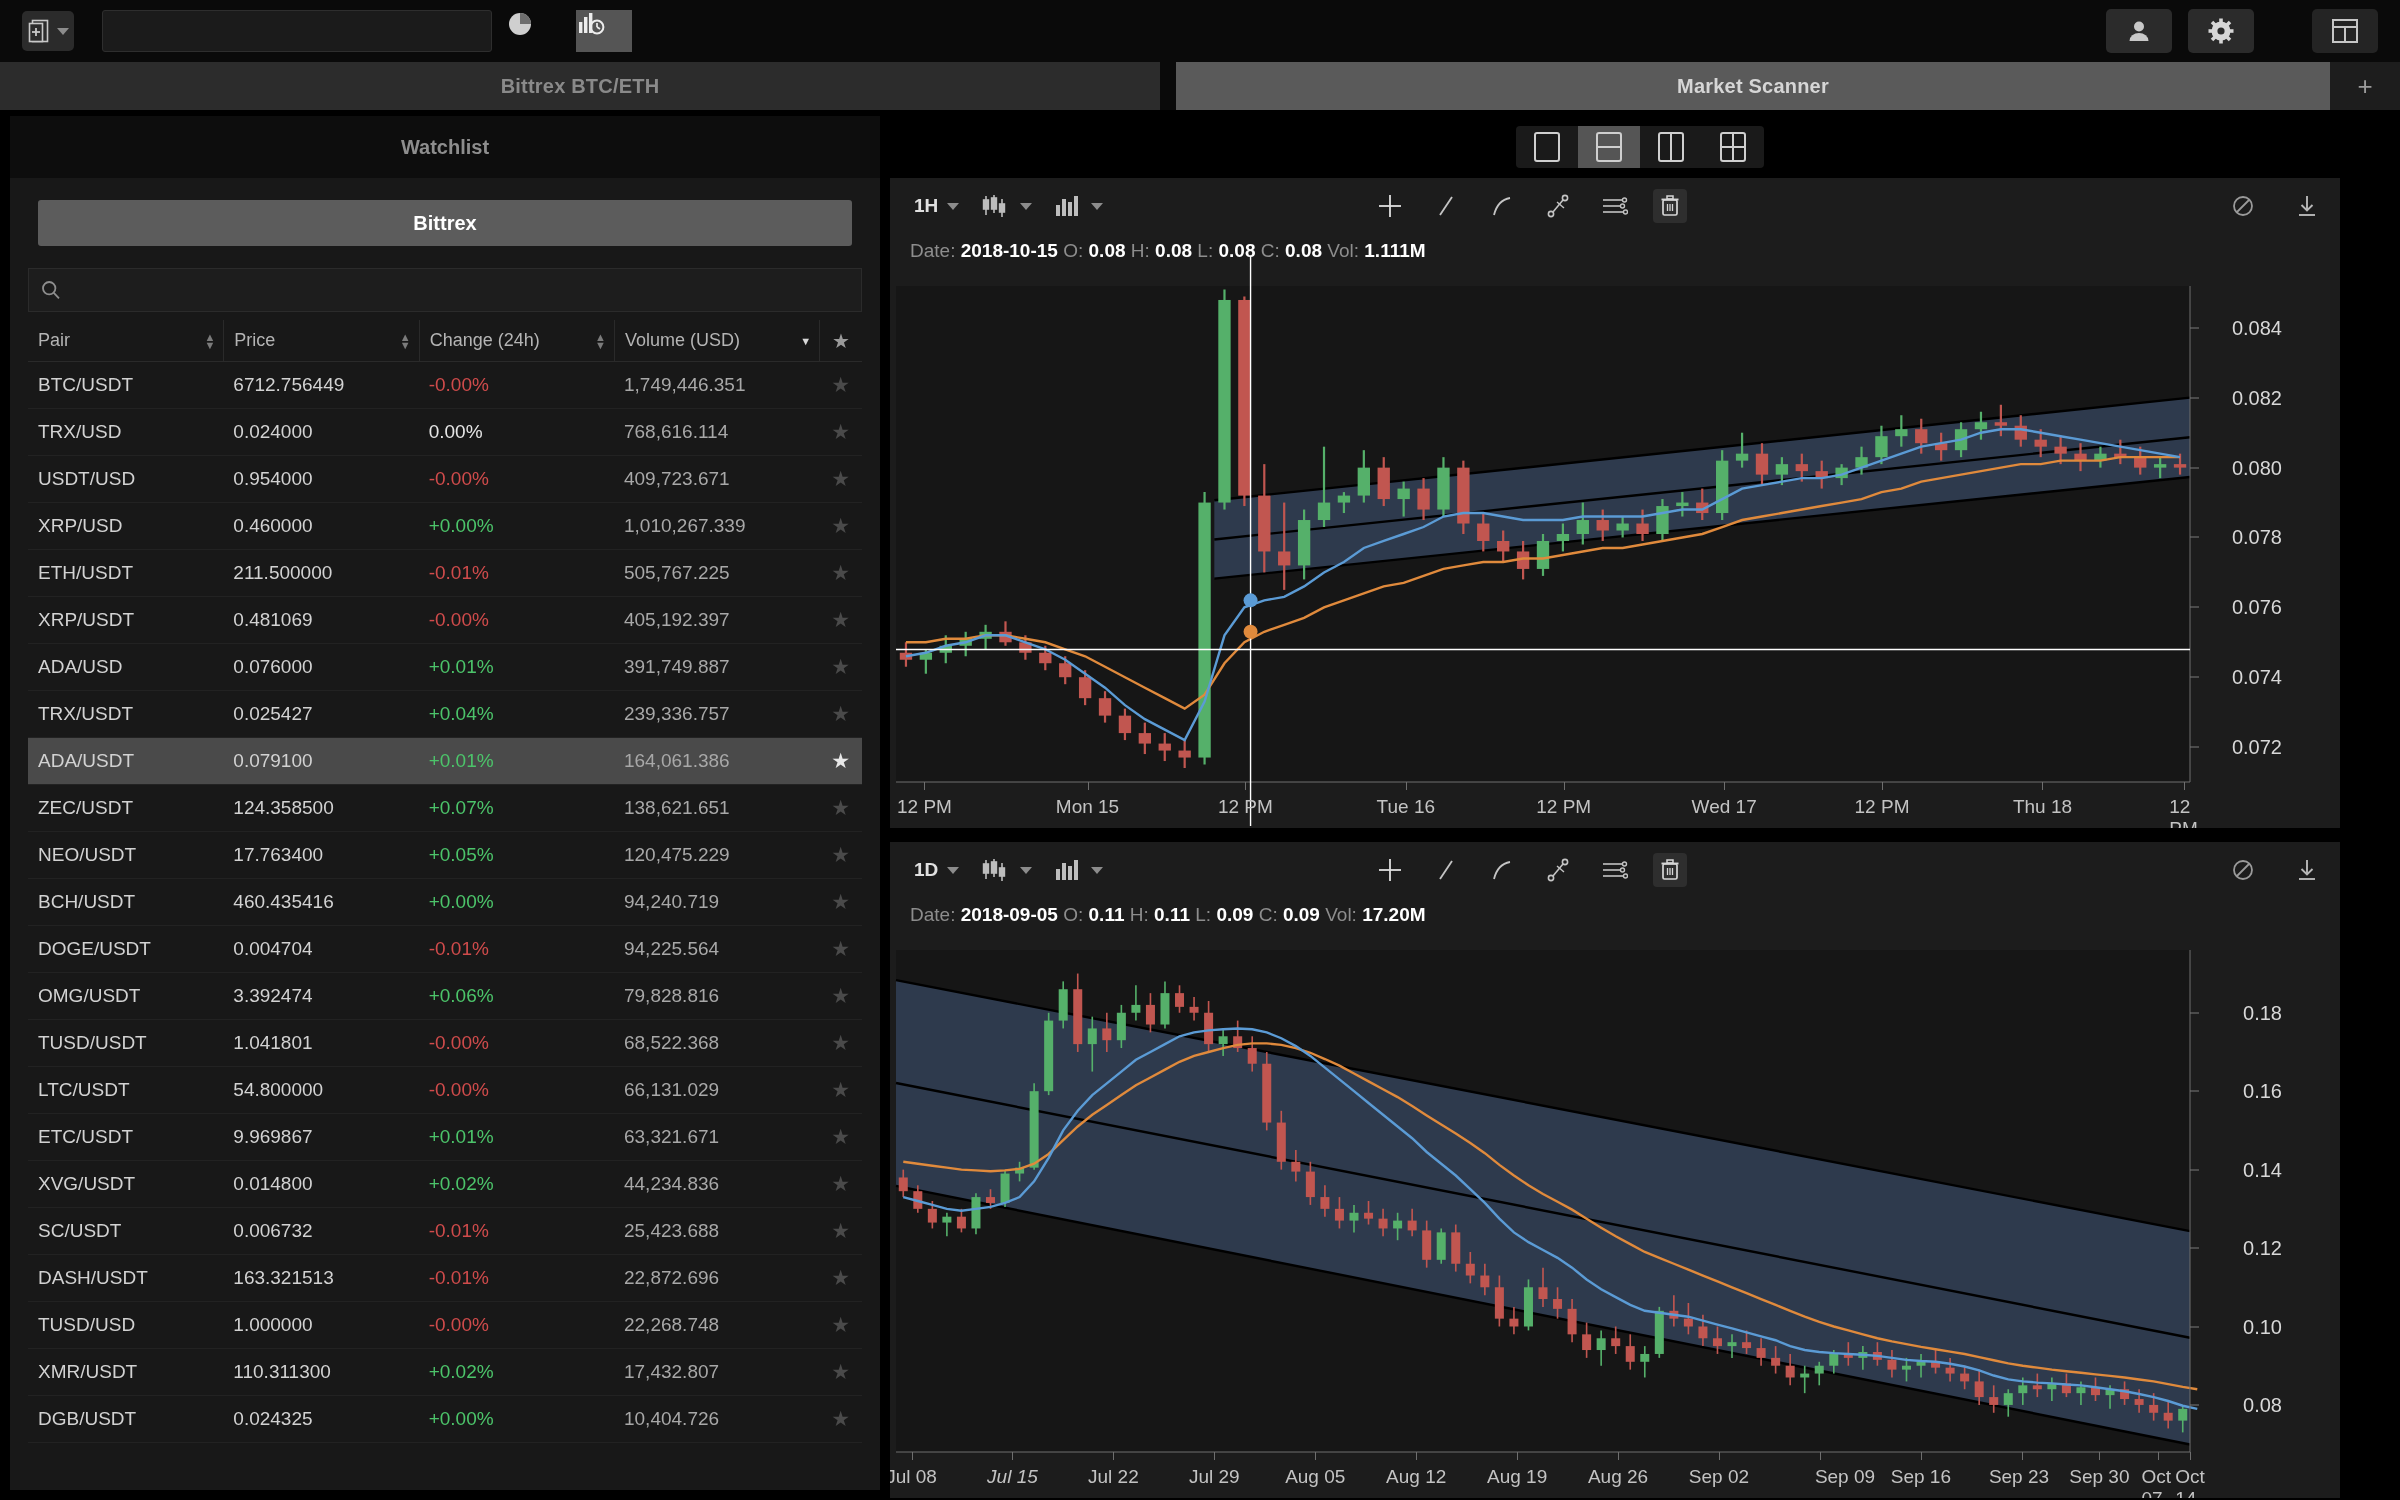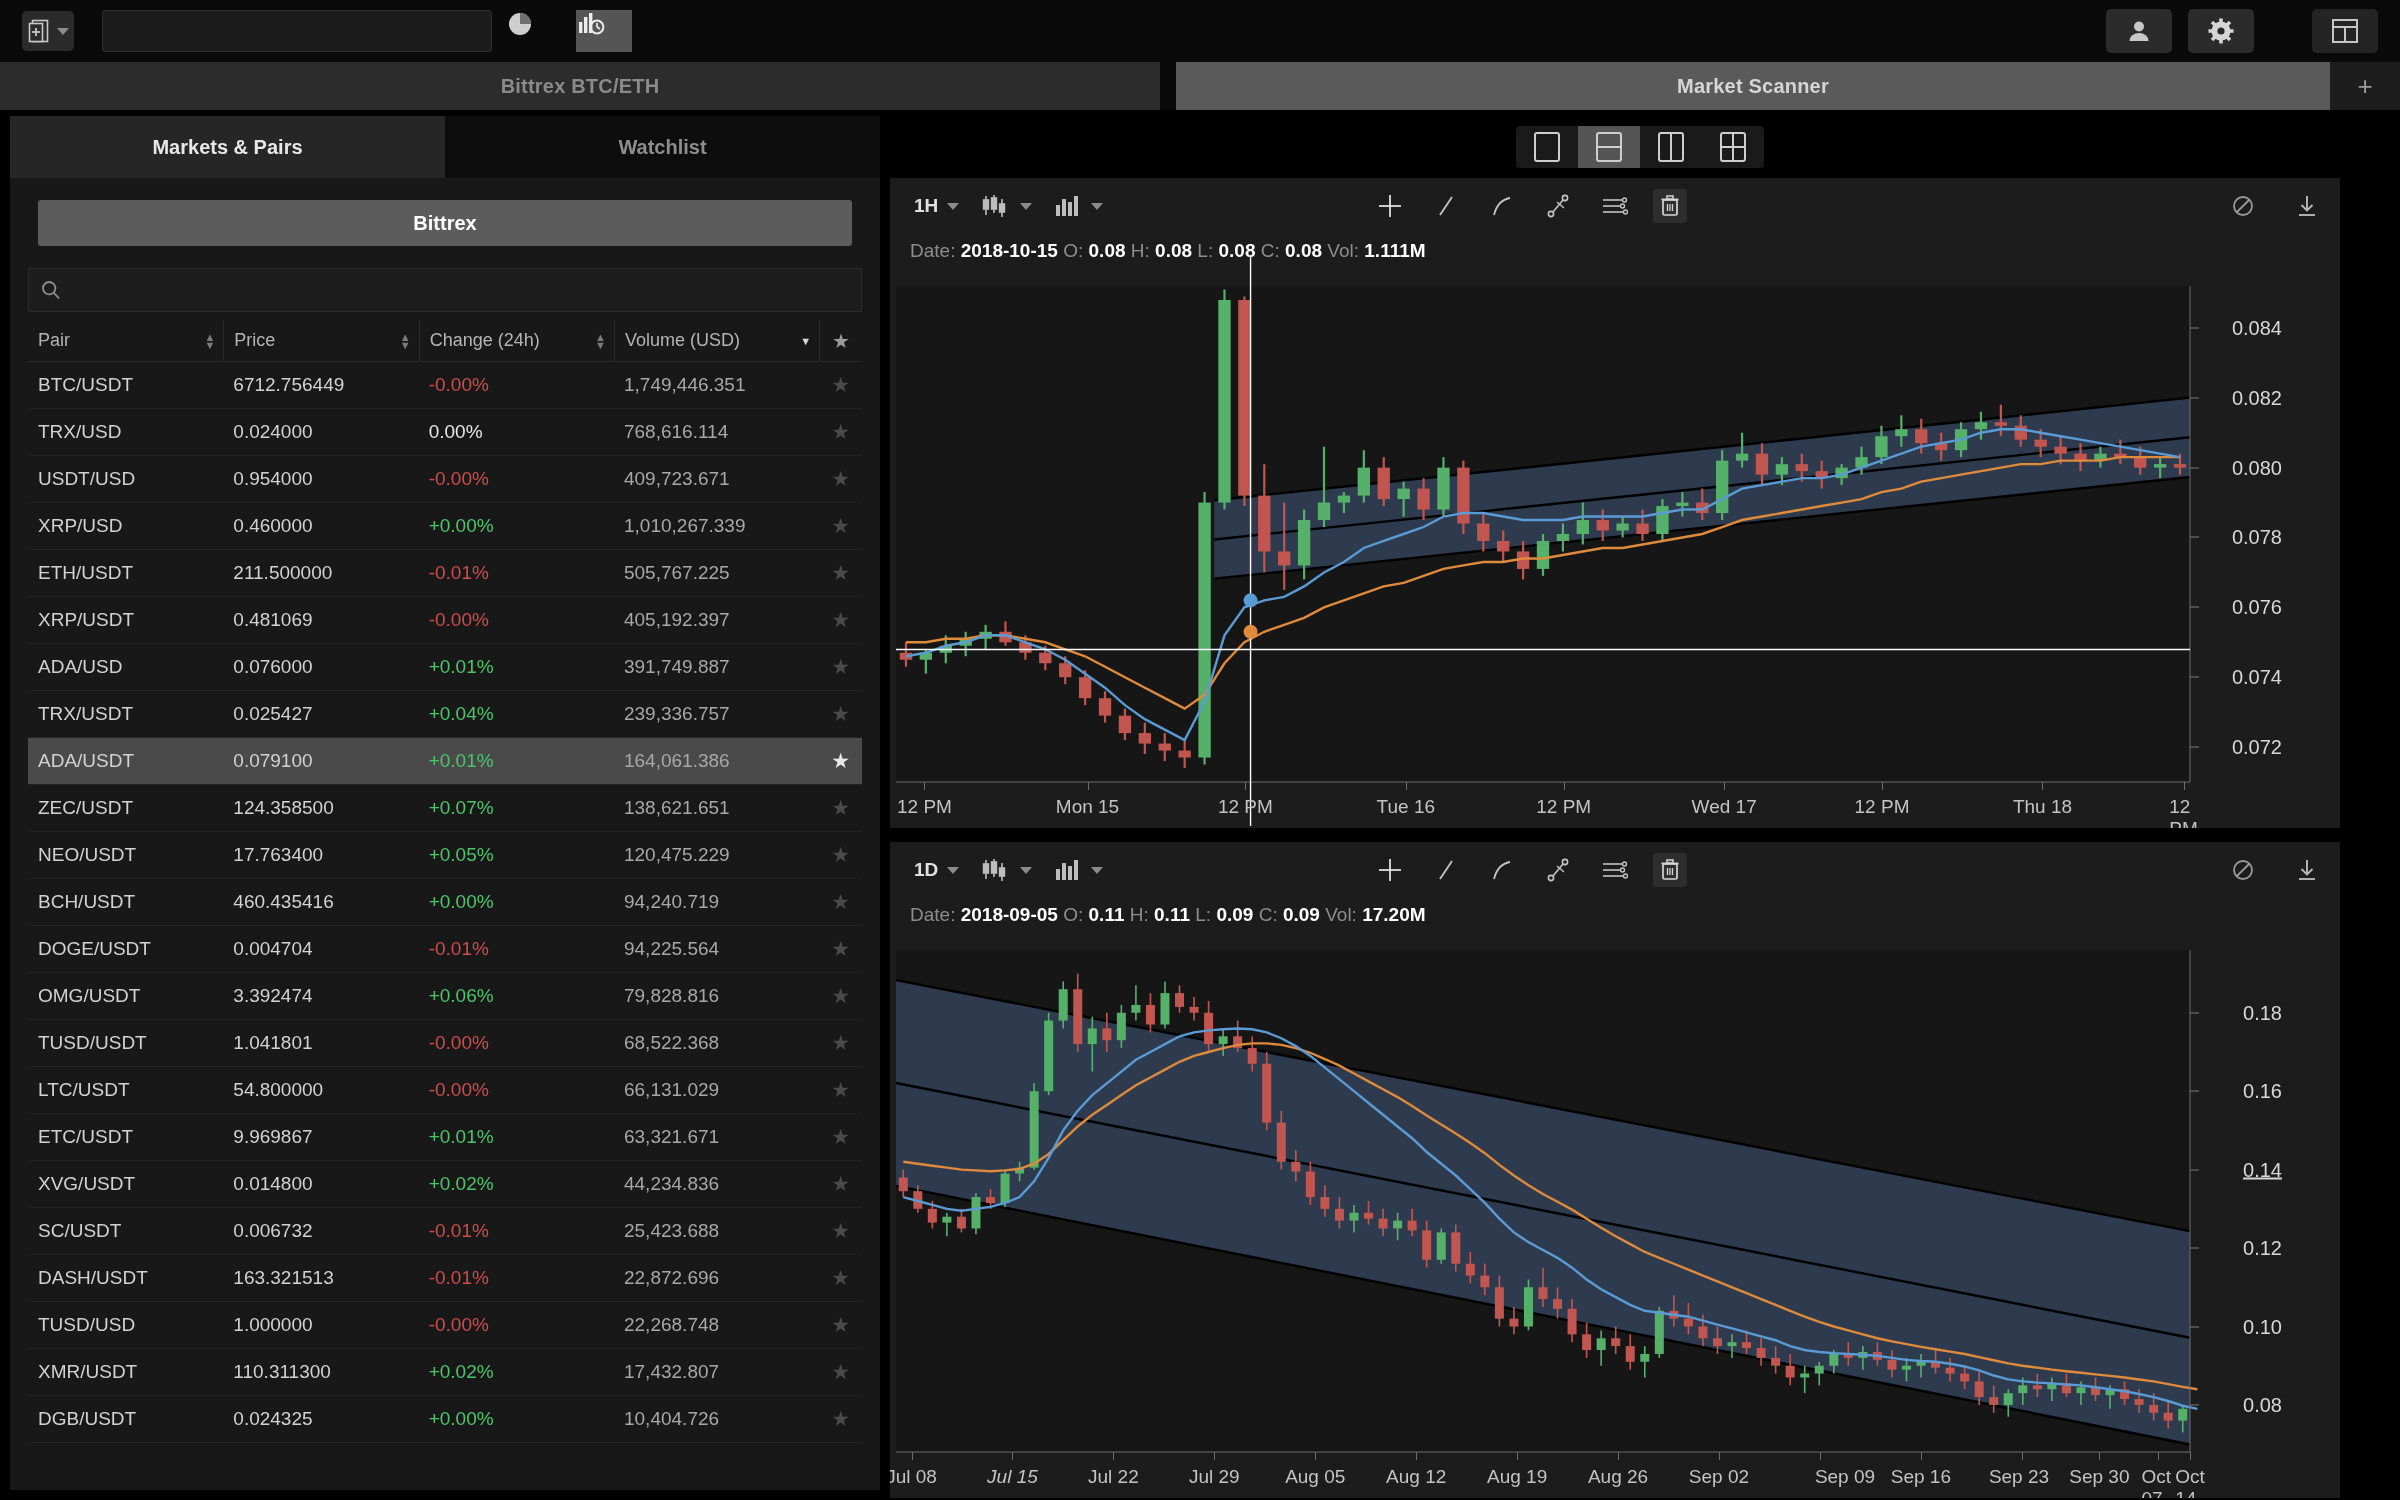--- a/index.html
+++ b/index.html
@@ -215,21 +215,20 @@
   </div>
 
   <div class="tabbar">
     <div class="wtab inactive">Bittrex BTC/ETH</div>
     <div class="wtab active">Market Scanner</div>
     <div class="tab-add">+</div>
   </div>
 
   <div class="left">
     <div class="ltabs">
-      <div class="ltab active">Markets &amp; Pairs</div>
       <div class="ltab">Watchlist</div>
     </div>
 
     <div class="exch-btn">Bittrex</div>
 
     <div class="search-row">
       <svg width="20" height="20" viewBox="0 0 20 20">
         <circle cx="8.2" cy="8.2" r="6.2" fill="none" stroke="#8e8e8e" stroke-width="1.8"></circle>
         <line x1="12.8" y1="12.8" x2="18" y2="18.4" stroke="#8e8e8e" stroke-width="1.8"></line>
       </svg>
@@ -1042,21 +1041,21 @@
             <polyline points="13.269662921348313,263.7812500000001 27.808988764044944,265.7421875000001 42.348314606741575,267.7031250000001 56.8876404494382,269.6640625 71.42696629213484,271.625 85.96629213483146,272.40937499999995 100.50561797752809,273.19375 115.04494382022472,272.40937499999995 129.58426966292134,270.84062500000005 144.12359550561797,265.7421875000001 158.6629213483146,255.93750000000006 173.20224719101122,242.21093750000006 187.74157303370785,228.48437500000006 202.28089887640448,216.71875000000003 216.8202247191011,206.91406250000003 231.35955056179773,197.10937500000003 245.8988764044944,187.3046875 260.43820224719104,179.4609375 274.97752808988764,171.6171875 289.51685393258424,163.7734375 304.0561797752809,157.890625 318.5955056179775,153.96875 333.13483146067415,150.04687499999997 347.67415730337075,146.909375 362.2134831460674,145.34062500000005 376.75280898876406,145.34062500000005 391.29213483146066,146.909375 405.8314606741573,150.04687499999997 420.3707865168539,154.753125 434.91011235955057,161.02812500000007 449.44943820224717,167.6953125 463.9887640449438,175.5390625 478.5280898876404,183.3828125 493.0674157303371,191.2265625 507.6067415730337,199.07031250000003 522.1460674157303,208.09062500000002 536.685393258427,217.50312500000007 551.2247191011236,226.52343750000006 565.7640449438202,235.54375000000002 580.3033707865168,244.95624999999998 594.8426966292135,255.15312500000005 609.3820224719101,266.91875000000005 623.9213483146067,277.5078125 638.4606741573034,287.3125 653,295.940625 667.5393258426966,303.784375 682.0786516853932,311.628125 696.6179775280899,320.6484375 711.1573033707865,329.66875 725.6966292134831,338.29687500000006 740.2359550561797,346.14062500000006 754.7752808988764,353.98437500000006 769.314606741573,359.86718750000006 783.8539325842696,365.75 798.3932584269662,371.6328125 812.9325842696629,377.515625 827.4719101123595,383.3984375 842.0112359550561,389.28125 856.5505617977528,395.1640625 871.0898876404494,401.04687500000006 885.629213483146,406.92968750000006 900.1685393258426,412.81250000000006 914.7078651685393,418.69531250000006 929.2471910112359,423.79375000000005 943.7865168539325,428.5 958.3258426966291,432.421875 972.8651685393259,436.34375 987.4044943820224,440.265625 1001.943820224719,443.40312500000005 1016.4831460674156,446.1484375 1031.0224719101122,448.89375000000007 1045.5617977528088,451.246875 1060.1011235955057,453.6 1074.6404494382023,455.953125 1089.1797752808989,459.090625 1103.7191011235955,462.22812500000003 1118.258426966292,465.365625 1132.7977528089887,467.71875000000006 1147.3370786516853,469.67968750000006 1161.876404494382,471.64062500000006 1176.4157303370787,473.209375 1190.9550561797753,474.77812500000005 1205.4943820224719,476.346875 1220.0337078651685,477.915625 1234.573033707865,479.48437500000006 1249.1123595505617,481.44531250000006 1263.6516853932583,483.40625000000006 1278.191011235955,486.1515625 1292.7303370786517,488.896875 1307.2696629213483,491.25" fill="none" stroke="#e08a3c" stroke-width="2.4"></polyline>
             <polyline points="13.269662921348313,299.078125 27.808988764044944,303 42.348314606741575,306.921875 56.8876404494382,310.84375 71.42696629213484,312.8046875 85.96629213483146,310.84375 100.50561797752809,308.8828125 115.04494382022472,304.9609375 129.58426966292134,299.078125 144.12359550561797,283.390625 158.6629213483146,259.8593750000001 173.20224719101122,232.40625000000006 187.74157303370785,212.79687500000003 202.28089887640448,197.10937500000003 216.8202247191011,185.34375 231.35955056179773,173.578125 245.8988764044944,161.8125 260.43820224719104,153.96875 274.97752808988764,146.12500000000009 289.51685393258424,138.28125000000006 304.0561797752809,134.35937500000006 318.5955056179775,132.39843750000006 333.13483146067415,131.22187499999998 347.67415730337075,130.43750000000006 362.2134831460674,131.22187499999998 376.75280898876406,134.35937500000006 391.29213483146066,140.24218750000006 405.8314606741573,148.08593749999997 420.3707865168539,157.890625 434.91011235955057,169.65625 449.44943820224717,181.421875 463.9887640449438,193.1875 478.5280898876404,204.95312500000003 493.0674157303371,216.71875000000003 507.6067415730337,228.48437500000006 522.1460674157303,240.25000000000006 536.685393258427,253.97656250000006 551.2247191011236,265.7421875000001 565.7640449438202,277.5078125 580.3033707865168,291.234375 594.8426966292135,304.9609375 609.3820224719101,320.6484375 623.9213483146067,334.375 638.4606741573034,344.17968750000006 653,352.02343750000006 667.5393258426966,359.86718750000006 682.0786516853932,369.671875 696.6179775280899,381.4375 711.1573033707865,391.2421875 725.6966292134831,399.08593750000006 740.2359550561797,406.92968750000006 754.7752808988764,412.81250000000006 769.314606741573,414.77343750000006 783.8539325842696,416.73437500000006 798.3932584269662,418.69531250000006 812.9325842696629,422.6171875 827.4719101123595,426.5390625 842.0112359550561,430.4609375 856.5505617977528,434.3828125 871.0898876404494,438.3046875 885.629213483146,442.2265625 900.1685393258426,448.109375 914.7078651685393,452.03125 929.2471910112359,453.9921875 943.7865168539325,455.16875 958.3258426966291,455.953125 972.8651685393259,456.73750000000007 987.4044943820224,457.9140625 1001.943820224719,459.875 1016.4831460674156,461.83593750000006 1031.0224719101122,463.0125 1045.5617977528088,463.79687500000006 1060.1011235955057,465.75781250000006 1074.6404494382023,468.503125 1089.1797752808989,472.425 1103.7191011235955,477.52343750000006 1118.258426966292,481.44531250000006 1132.7977528089887,483.40625000000006 1147.3370786516853,484.58281250000005 1161.876404494382,485.3671875 1176.4157303370787,486.54375000000005 1190.9550561797753,487.328125 1205.4943820224719,489.2890625 1220.0337078651685,491.25 1234.573033707865,493.2109375 1249.1123595505617,495.95625 1263.6516853932583,499.09375 1278.191011235955,503.015625 1292.7303370786517,507.721875 1307.2696629213483,510.859375" fill="none" stroke="#5b9bd5" stroke-width="2.4"></polyline>
             <path d="M1300 52 V554 H6" stroke="#6e6e6e" fill="none" stroke-width="1"></path>
           </svg>
           <div class="axis-y">
             <div class="ytick" style="top: 114.75px;"></div>
             <div class="ylab" style="top: 114.75px;">0.18</div>
             <div class="ytick" style="top: 193.188px;"></div>
             <div class="ylab" style="top: 193.188px;">0.16</div>
             <div class="ytick" style="top: 271.625px;"></div>
-            <div class="ylab" style="top: 271.625px; text-decoration: underline;">0.14</div>
+            <div class="ylab" style="top: 271.625px;">0.14</div>
             <div class="ytick" style="top: 350.062px;"></div>
             <div class="ylab" style="top: 350.062px;">0.12</div>
             <div class="ytick" style="top: 428.5px;"></div>
             <div class="ylab" style="top: 428.5px;">0.10</div>
             <div class="ytick" style="top: 506.938px;"></div>
             <div class="ylab" style="top: 506.938px;">0.08</div>
           </div>
           <div class="axis-x" style="left: 6px; width: 1294px;">
             <div class="xtick" style="left: 15.528px;"></div>
             <div class="xlab" style="left: 15.528px;">Jul 08</div>

